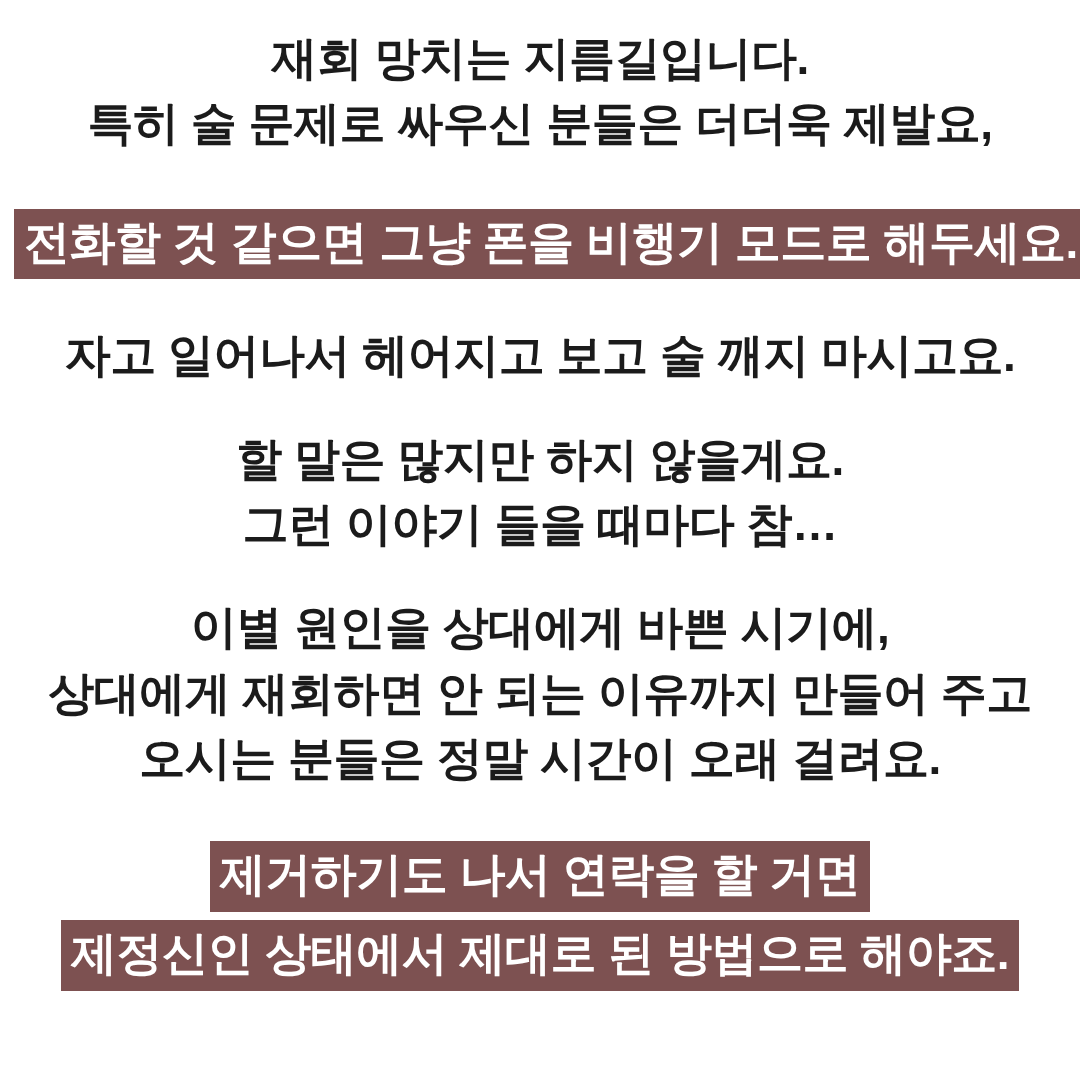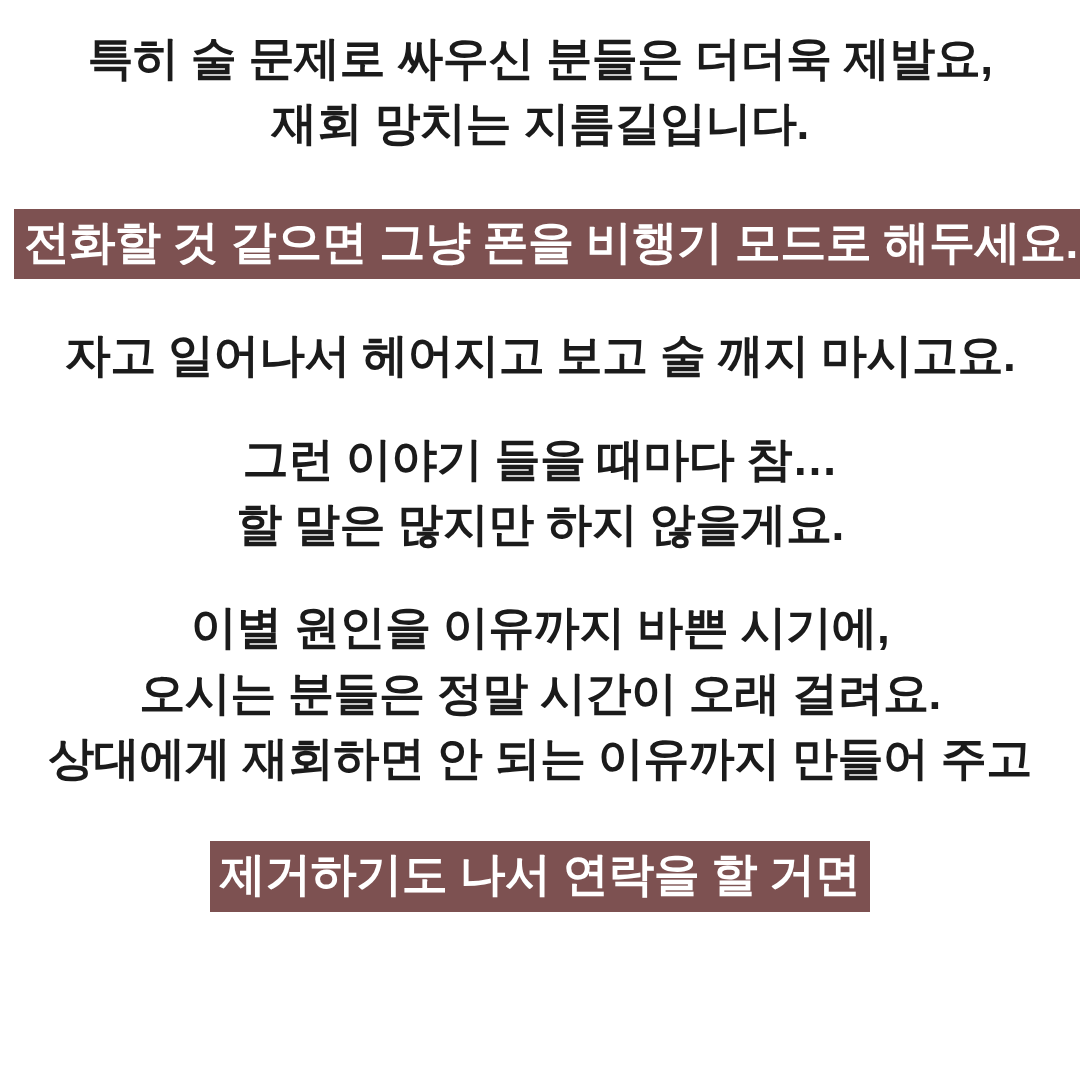--- a/index.html
+++ b/index.html
@@ -58,55 +58,58 @@
   .sp-4 { height: 38px; }
   .sp-5 { height: 50px; }
   .gap-small { height: 8px; }
 </style>
 </head>
 <body>
 
 <div class="page">
 
   <div class="block">
+    <span class="line">재회 망치는 지름길입니다.</span>
     <span class="line">특히 술 문제로 싸우신 분들은 더더욱 제발요,</span>
-    <span class="line">재회 망치는 지름길입니다.</span>
   </div>
 
   <div class="sp-1"></div>
 
   <div class="block">
     <span class="hl-wrap">
       <span class="hl">전화할 것 같으면 그냥 폰을 비행기 모드로 해두세요.</span>
     </span>
   </div>
 
   <div class="sp-2"></div>
 
   <div class="block">
     <span class="line">자고 일어나서 헤어지고 보고 술 깨지 마시고요.</span>
   </div>
 
   <div class="sp-3"></div>
 
   <div class="block">
+    <span class="line">할 말은 많지만 하지 않을게요.</span>
     <span class="line">그런 이야기 들을 때마다 참…</span>
-    <span class="line">할 말은 많지만 하지 않을게요.</span>
   </div>
 
   <div class="sp-4"></div>
 
   <div class="block">
-    <span class="line">이별 원인을 이유까지 바쁜 시기에,</span>
+    <span class="line">이별 원인을 상대에게 바쁜 시기에,</span>
+    <span class="line">상대에게 재회하면 안 되는 이유까지 만들어 주고</span>
     <span class="line">오시는 분들은 정말 시간이 오래 걸려요.</span>
-    <span class="line">상대에게 재회하면 안 되는 이유까지 만들어 주고</span>
   </div>
 
   <div class="sp-5"></div>
 
   <div class="block">
     <span class="hl-wrap">
       <span class="hl">제거하기도 나서 연락을 할 거면</span>
     </span>
     <div class="gap-small"></div>
+    <span class="hl-wrap">
+      <span class="hl">제정신인 상태에서 제대로 된 방법으로 해야죠.</span>
+    </span>
   </div>
 
 </div>
 
 </body></html>

